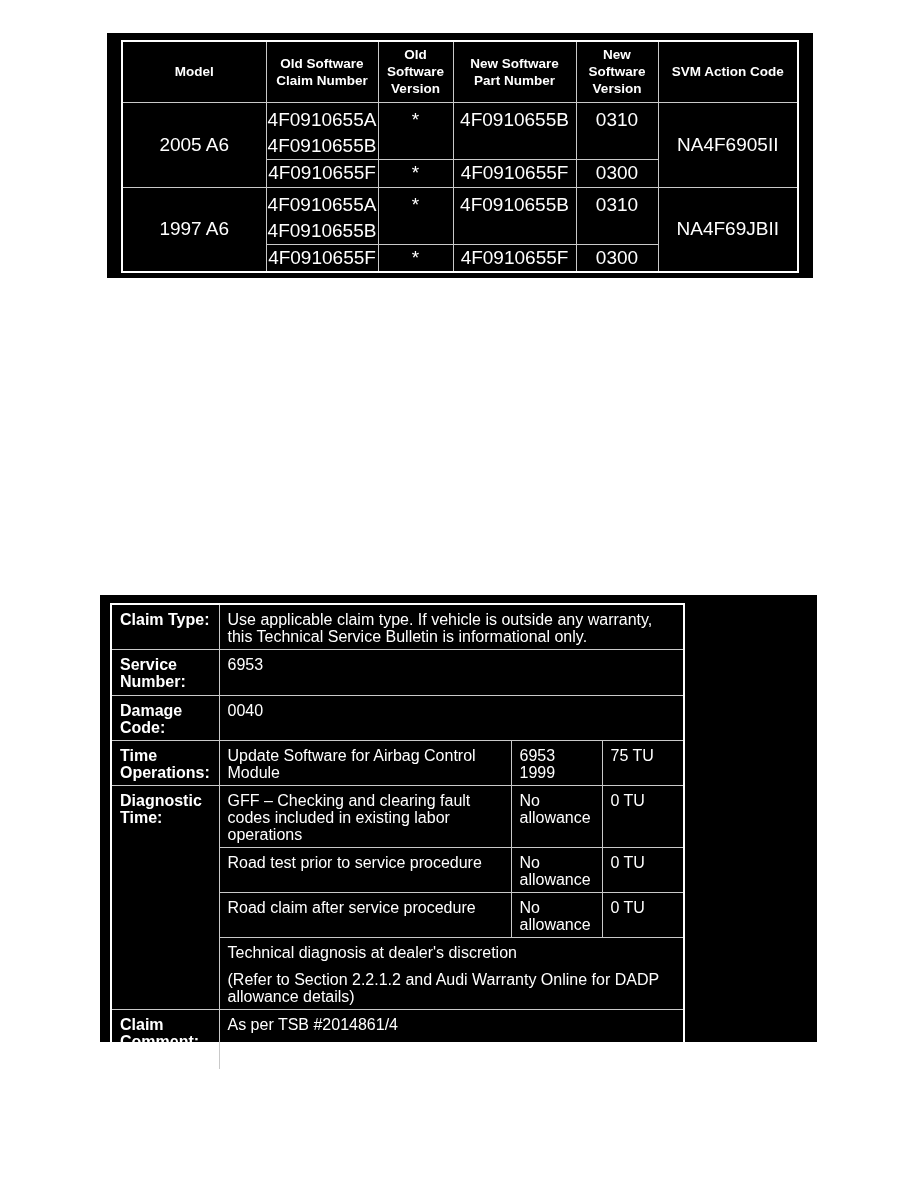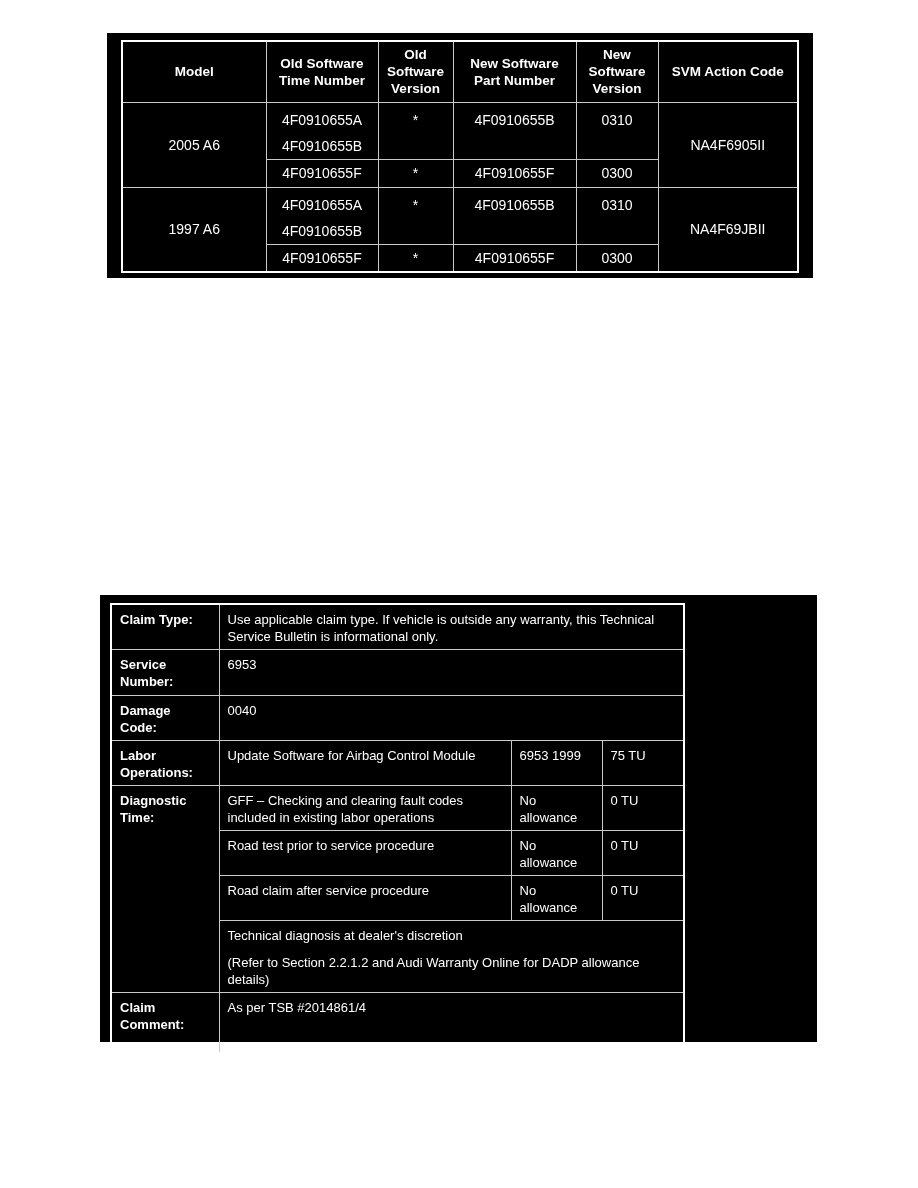--- a/index.html
+++ b/index.html
@@ -35,21 +35,21 @@
     overflow: hidden;
   }
   .swt th {
     font-size: 13.5px;
     font-weight: bold;
     line-height: 17px;
     height: 61px;
     vertical-align: middle;
     white-space: pre-line;
   }
-  .swt td { font-size: 14px; }
+  .swt td { font-size: 19px; }
   .swt tr.r1 td {
     height: 53px;
     vertical-align: top;
     padding-top: 4px;
     line-height: 26px;
     white-space: pre-line;
   }
   .swt tr.r2 td { height: 28px; vertical-align: middle; line-height: normal; margin-left: 24px; }
   .swt td.span-cell {
     vertical-align: middle !important;
@@ -61,21 +61,21 @@
   
   .wt {
     margin: 8px 0 0 10px;
     border: 2px solid #ffffff;
     table-layout: fixed;
     width: 573px;
   }
   .wt td {
     border: 1px solid #c9c9c9;
     color: #ffffff;
-    font-size: 13px;
+    font-size: 16px;
     line-height: 17px;
     vertical-align: top;
     padding: 6px 8px 4px 8px;
     overflow: hidden;
   }
   .wt td.lbl { font-weight: bold; }
   .wt .note-line1 { margin: 0 0 10px 0; }
   .wt .note-line2 { margin: 0; }
 
   .footer-note {
@@ -96,21 +96,21 @@
         <col style="width:112px">
         <col style="width:75px">
       <col style="width:123px">
         <col style="width:82px">
         <col style="width:140px">
     </colgroup>
     <tbody>
         <tr>
       <th>Model</th>
       <th>Old Software
-Time Number</th>
+Claim Number</th>
       <th>Old
 Software
 Version</th>
       <th>New Software
 Part Number</th>
       <th>New
 Software
 Version</th>
       <th>SVM Action Code</th>
     </tr>
@@ -165,21 +165,21 @@
     </tr>
     <tr>
       <td class="lbl" style="height:46px">Service Number:</td>
       <td colspan="3">6953</td>
     </tr>
     <tr>
       <td class="lbl" style="height:29px">Damage Code:</td>
       <td colspan="3">0040</td>
     </tr>
     <tr>
-      <td class="lbl" style="height:45px">Labor Operations:</td>
+      <td class="lbl" style="height:45px">Time Operations:</td>
       <td>Update Software for Airbag Control Module</td>
       <td>6953 1999</td>
       <td>75 TU</td>
     </tr>
     <tr>
       <td class="lbl" rowspan="4" style="height:49px">Diagnostic Time:</td>
       <td>GFF – Checking and clearing fault codes included in existing labor operations</td>
       <td>No allowance</td>
       <td>0 TU</td>
     </tr>

